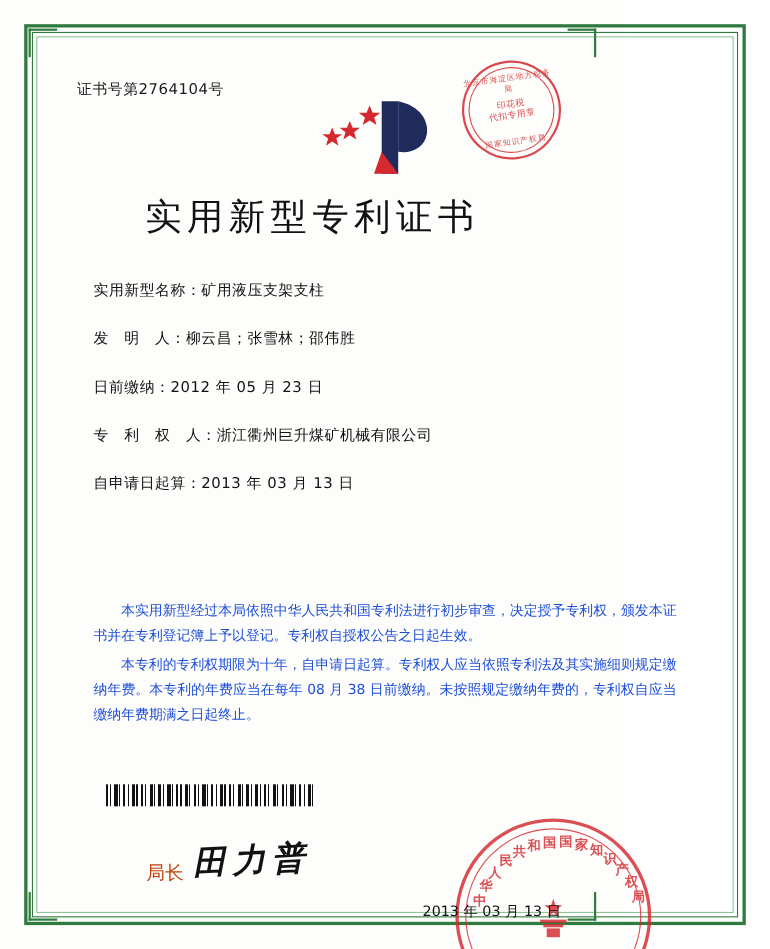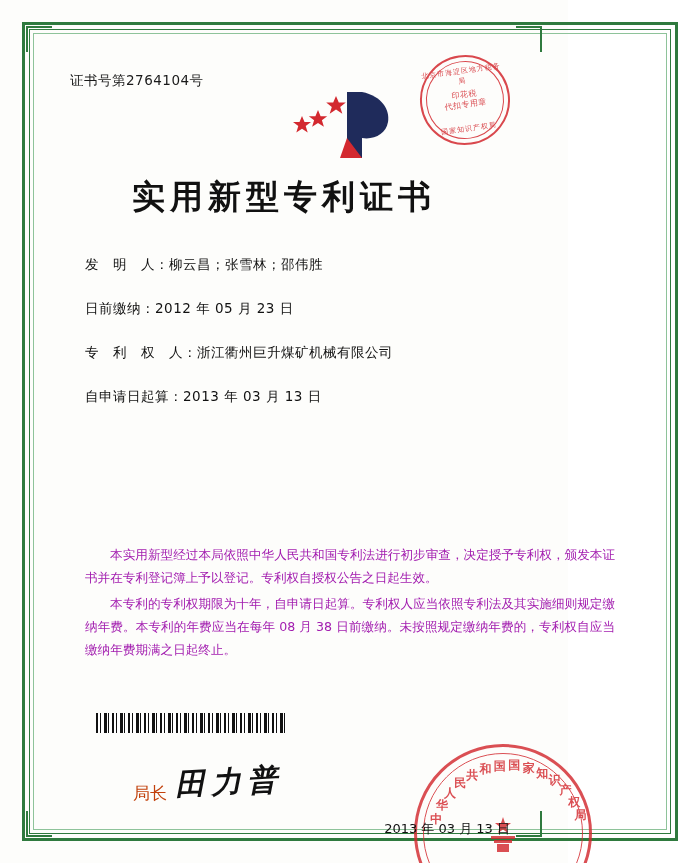--- a/index.html
+++ b/index.html
@@ -107,21 +107,21 @@
   .stamp-top .st-arc.top { top: 9px; }
   .stamp-top .st-arc.bottom { bottom: 9px; }
 
   
   .title {
     position: absolute;
     left: 0; right: 0;
     top: 175px;
     text-align: center;
     font-family: "DejaVu Serif", serif;
-    font-weight: bold;
+    font-weight: normal;
     font-size: 33px;
     letter-spacing: 5px;
     color: #111;
   }
 
   
   .fields {
     position: absolute;
     left: 85px; top: 255px;
     width: 540px;
@@ -137,21 +137,21 @@
   .field .lbl { letter-spacing: 0.5px; }
   .field .val { letter-spacing: 0.5px; }
 
   
   .body-text {
     position: absolute;
     left: 85px; top: 543px;
     width: 530px;
     font-size: 12.6px;
     line-height: 23px;
-    color: #a21caf;
+    color: #1d4ed8;
     text-align: justify;
     font-family: "DejaVu Sans", sans-serif;
   }
   .body-text p {
     margin: 0 0 3px 0;
     text-indent: 25px;
   }
 
   
   .barcode {
@@ -257,20 +257,23 @@
     <div class="st-center">
       <div>印花税</div>
       <div>代扣专用章</div>
     </div>
     <div class="st-arc bottom">国家知识产权局</div>
   </div>
 
   <div class="title">实用新型专利证书</div>
 
   <div class="fields">
+    <div class="field">
+      <span class="lbl">实用新型名称：</span><span class="val">矿用液压支架支柱</span>
+    </div>
     <div class="field">
       <span class="lbl">发　明　人：</span><span class="val">柳云昌；张雪林；邵伟胜</span>
     </div>
     <div class="field">
       <span class="lbl">日前缴纳：</span><span class="val">2012 年 05 月 23 日</span>
     </div>
     <div class="field">
       <span class="lbl">专　利　权　人：</span><span class="val">浙江衢州巨升煤矿机械有限公司</span>
     </div>
     <div class="field">

